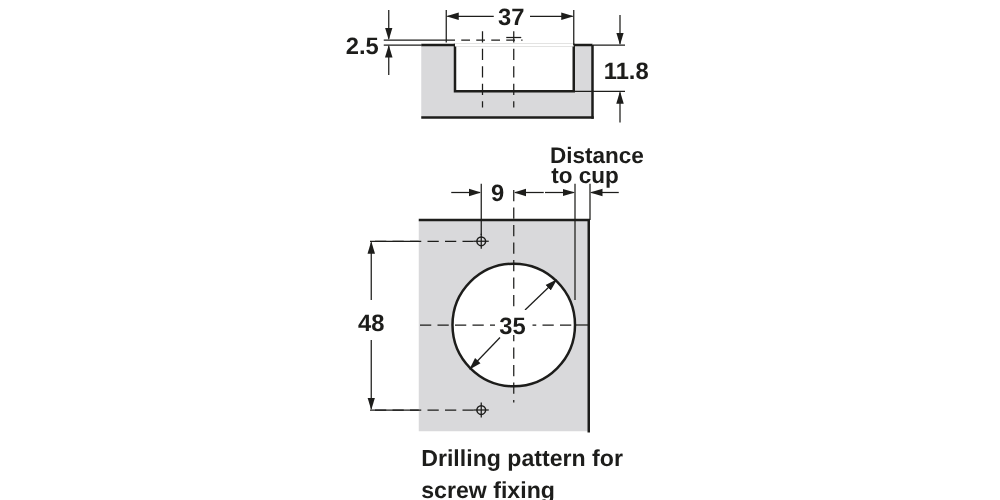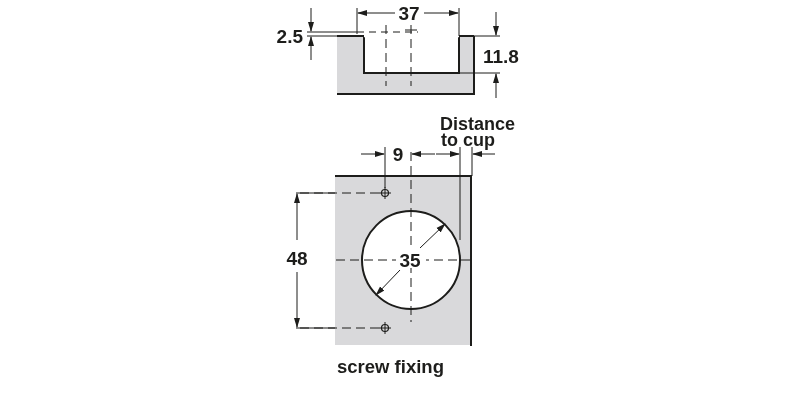--- a/index.html
+++ b/index.html
@@ -102,14 +102,15 @@
     <line x1="460" y1="147" x2="460" y2="240" stroke="#1d1d1b" stroke-width="1"></line>
     <line x1="472" y1="147" x2="472" y2="176" stroke="#1d1d1b" stroke-width="1"></line>
     <line x1="436" y1="154" x2="459" y2="154" stroke="#1d1d1b" stroke-width="1" marker-end="url(#arr)"></line>
     <line x1="495" y1="154" x2="473" y2="154" stroke="#1d1d1b" stroke-width="1" marker-end="url(#arr)"></line>
     <text class="lbl dimtext" x="440" y="130" text-anchor="start" style="font-size:18px">Distance</text>
     <text class="lbl dimtext" x="441" y="146" text-anchor="start" style="font-size:18px">to cup</text>
   </g>
 </svg>
 
 <div class="caption">
+  <div>Drilling pattern for</div>
   <div>screw fixing</div>
 </div>
 
 </body></html>

